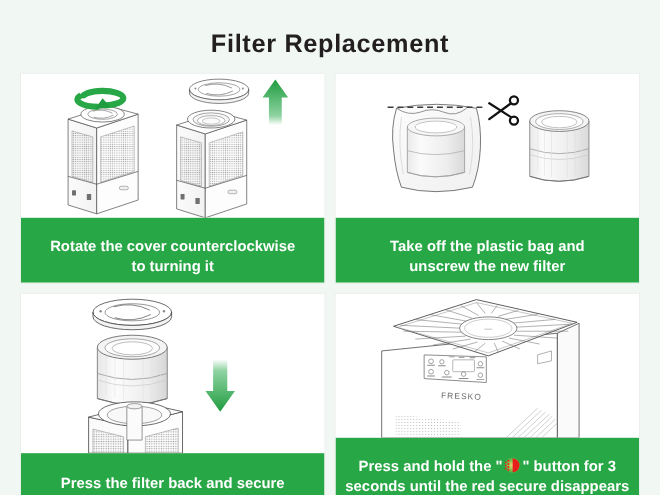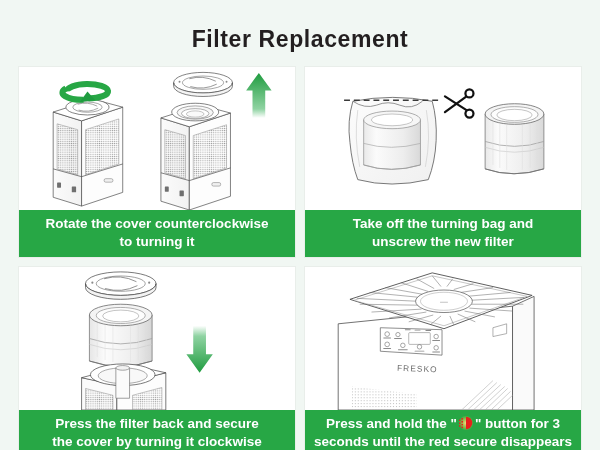--- a/index.html
+++ b/index.html
@@ -55,21 +55,21 @@
 
   
   .caption {
     flex: 0 0 auto;
     background: #27a745;
     color: #ffffff;
     font-size: 13.5px;
     font-weight: 700;
     line-height: 18px;
     text-align: center;
-    padding: 5px 6px 6px 6px;
+    padding: 17px 6px 6px 6px;
     min-height: 45px;
     display: flex;
     align-items: center;
     justify-content: center;
   }
   .caption .ln { display: block; }
   .caption-inline {
     display: inline-flex;
     align-items: center;
     justify-content: center;
@@ -233,21 +233,21 @@
               <line x1="204" y1="59" x2="204" y2="105"></line>
               <line x1="220" y1="59" x2="220" y2="105"></line>
               <line x1="228" y1="58" x2="228" y2="103"></line>
               <line x1="235" y1="55" x2="235" y2="100"></line>
             </g>
           </g>
         </svg>
       </div>
       <div class="caption">
         <span>
-          <span class="ln">Take off the turning bag and</span>
+          <span class="ln">Take off the plastic bag and</span>
           <span class="ln">unscrew the new filter</span>
         </span>
       </div>
     </div>
 
     <div class="panel">
       <div class="art">
         <svg viewBox="0 0 278 146" preserveAspectRatio="xMidYMid meet" aria-hidden="true">
           <defs>
             <linearGradient id="dnArrow" x1="0" y1="0" x2="0" y2="1">
@@ -310,21 +310,20 @@
           </g>
 
           <g>
             <polygon points="176,60 189,60 189,89 196,89 182.5,108 169,89 176,89" fill="url(#dnArrow)"></polygon>
           </g>
         </svg>
       </div>
       <div class="caption">
         <span>
           <span class="ln">Press the filter back and secure</span>
-          <span class="ln">the cover by turning it clockwise</span>
         </span>
       </div>
     </div>
 
     <div class="panel">
       <div class="art">
         <svg viewBox="0 0 278 146" preserveAspectRatio="xMidYMid meet" aria-hidden="true">
           <defs>
             <pattern id="dots4" width="3" height="3" patternUnits="userSpaceOnUse">
               <circle cx="1.5" cy="1.5" r="0.6" fill="#b4b4b4"></circle>

